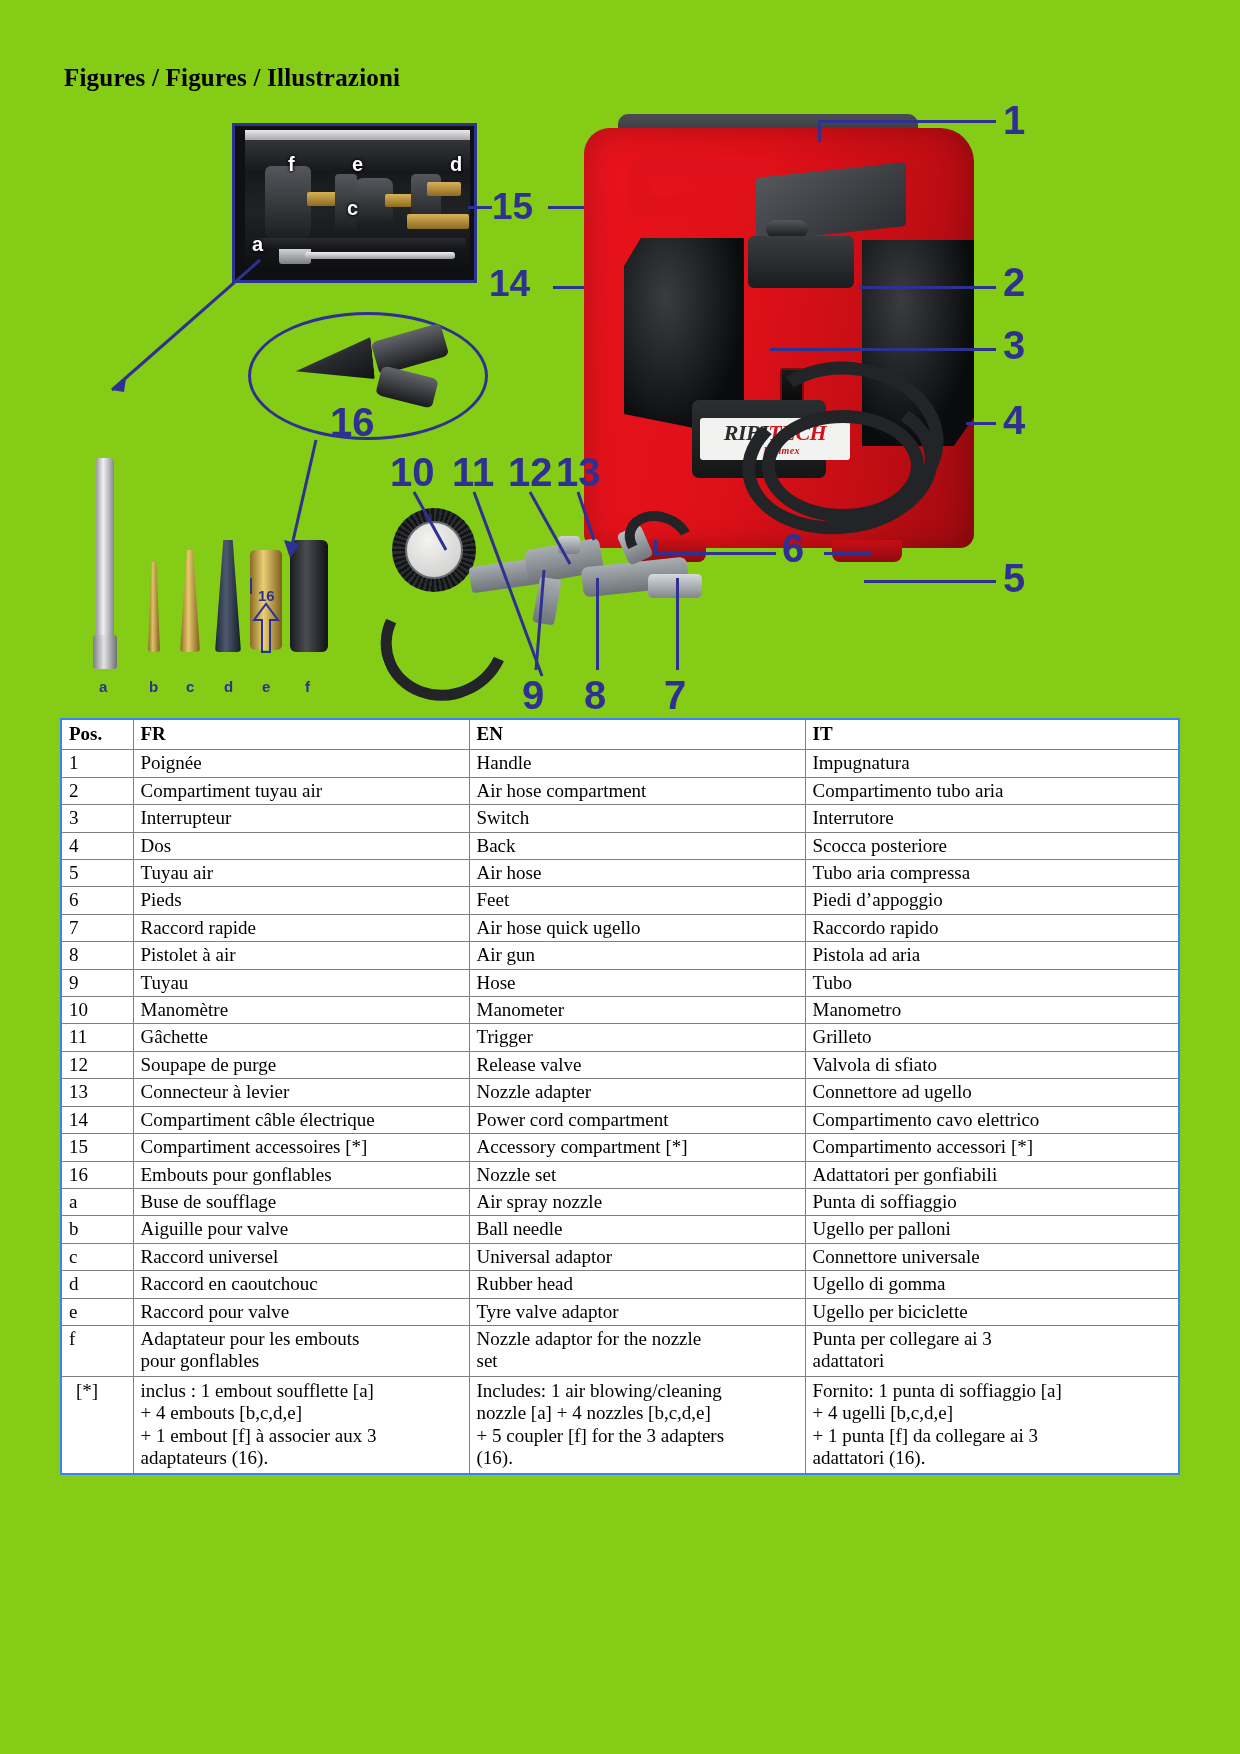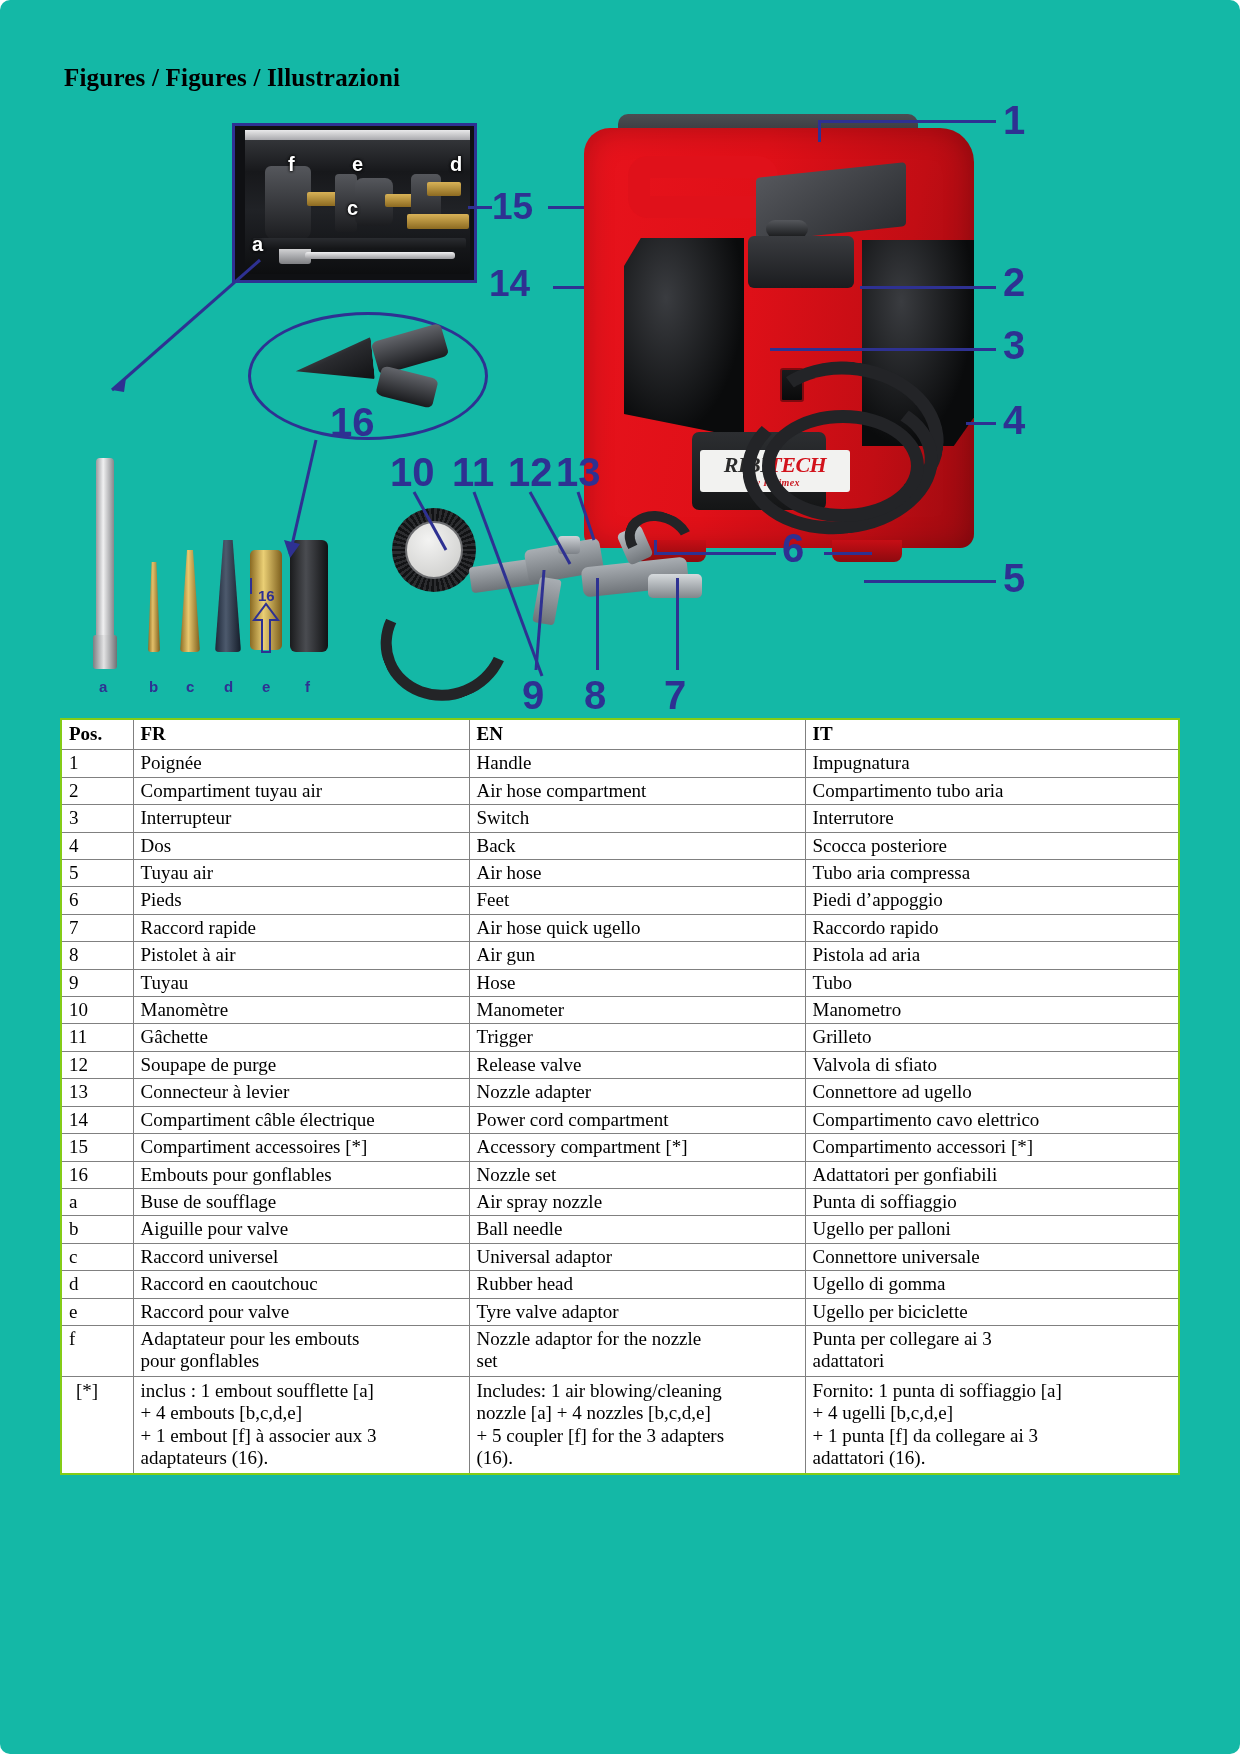--- a/index.html
+++ b/index.html
@@ -4,21 +4,21 @@
 <style>
   * { box-sizing: border-box; }
   html, body { margin:0; padding:0; }
   body {
     width:1240px; height:1754px;
     background:#ffffff;
     font-family:"Liberation Serif", serif;
     position:relative;
     overflow:hidden;
   }
-  .page { position:absolute; inset:0; background:#14b8a6;border-radius:10px; }
+  .page { position:absolute; inset:0; background:#84cc16; }
 
   
   .title {
     position:absolute; left:64px; top:64px;
     font-size:25px; font-weight:bold; letter-spacing:.2px;
     font-family:"Liberation Serif", serif;
     color:#000;
   }
 
   
@@ -150,21 +150,21 @@
     position:absolute; left:182px; top:92px; width:42px; height:18px;
     background:linear-gradient(180deg,#55575c,#17181a);
     border-radius:9px;
   }
   .blackbox {
     position:absolute; left:164px; top:108px; width:106px; height:52px;
     background:linear-gradient(180deg,#3a3c40,#1b1c1f);
     border-radius:6px;
   }
   .badge-plate {
-    position:absolute; left:108px; top:304px; width:134px; height:78px;
+    position:absolute; left:108px; top:272px; width:134px; height:78px;
     background:linear-gradient(180deg,#2c2e31,#141516);
     border-radius:7px;
   }
   .badge {
     position:absolute; left:8px; top:18px; width:150px; height:42px;
     background:#f2f2f0; border-radius:3px;
     display:flex; flex-direction:column;
     align-items:center; justify-content:center;
   }
   .badge-main {
@@ -236,21 +236,21 @@
   table.parts tbody td { height:27px; }
   .c-pos { width:72px; text-align:left; padding-left:14px; }
   .c-fr  { width:336px; }
   .c-en  { width:336px; }
   .c-it  { width:auto; }
   .pos-letter { padding-left:22px; }
   .note-cell { line-height:1.2; }
   .note-cell div { white-space:nowrap; }
   table.parts tbody tr.note td { height:auto; padding-top:3px; padding-bottom:4px; }
   table.parts tbody tr.two-line td { height:auto; padding-top:2px; padding-bottom:3px; }
-  .outer-border { border:2px solid #84cc16; }
+  .outer-border { border:2px solid #3b82f6; }
 </style>
 </head>
 <body>
 
 <div class="page">
 
   <div class="title">Figures / Figures / Illustrazioni</div>
 
   <div class="figure">
 

